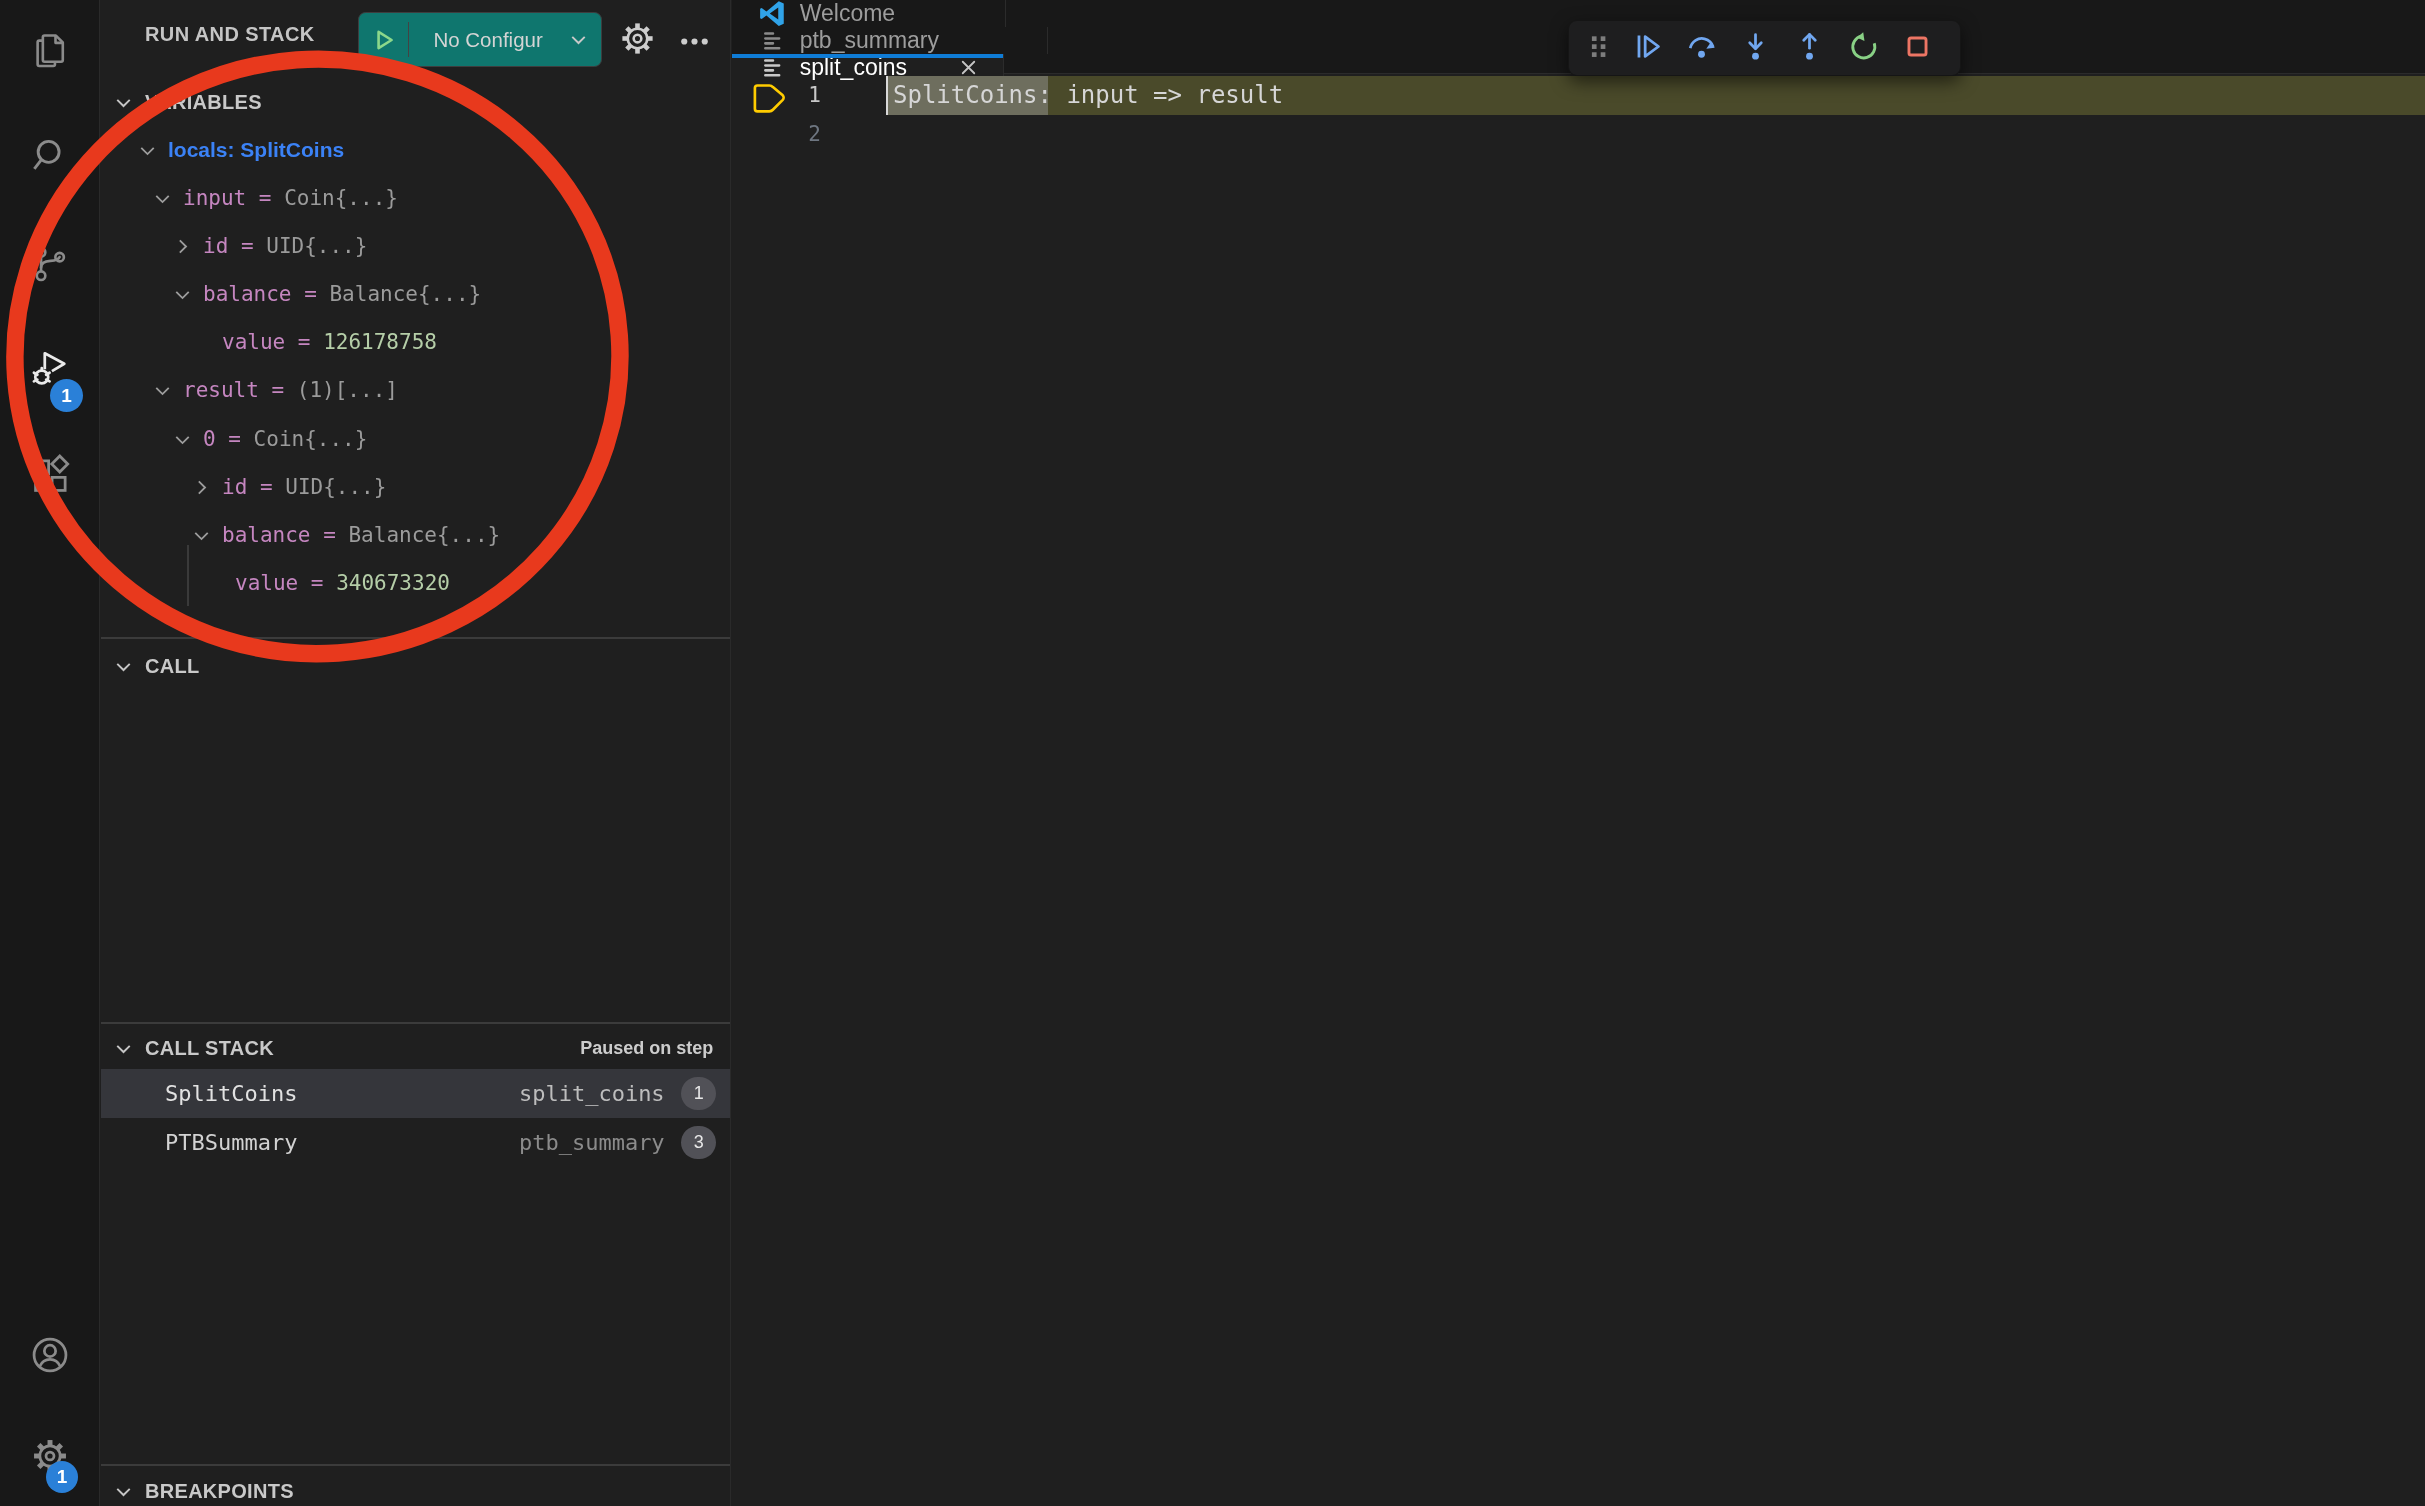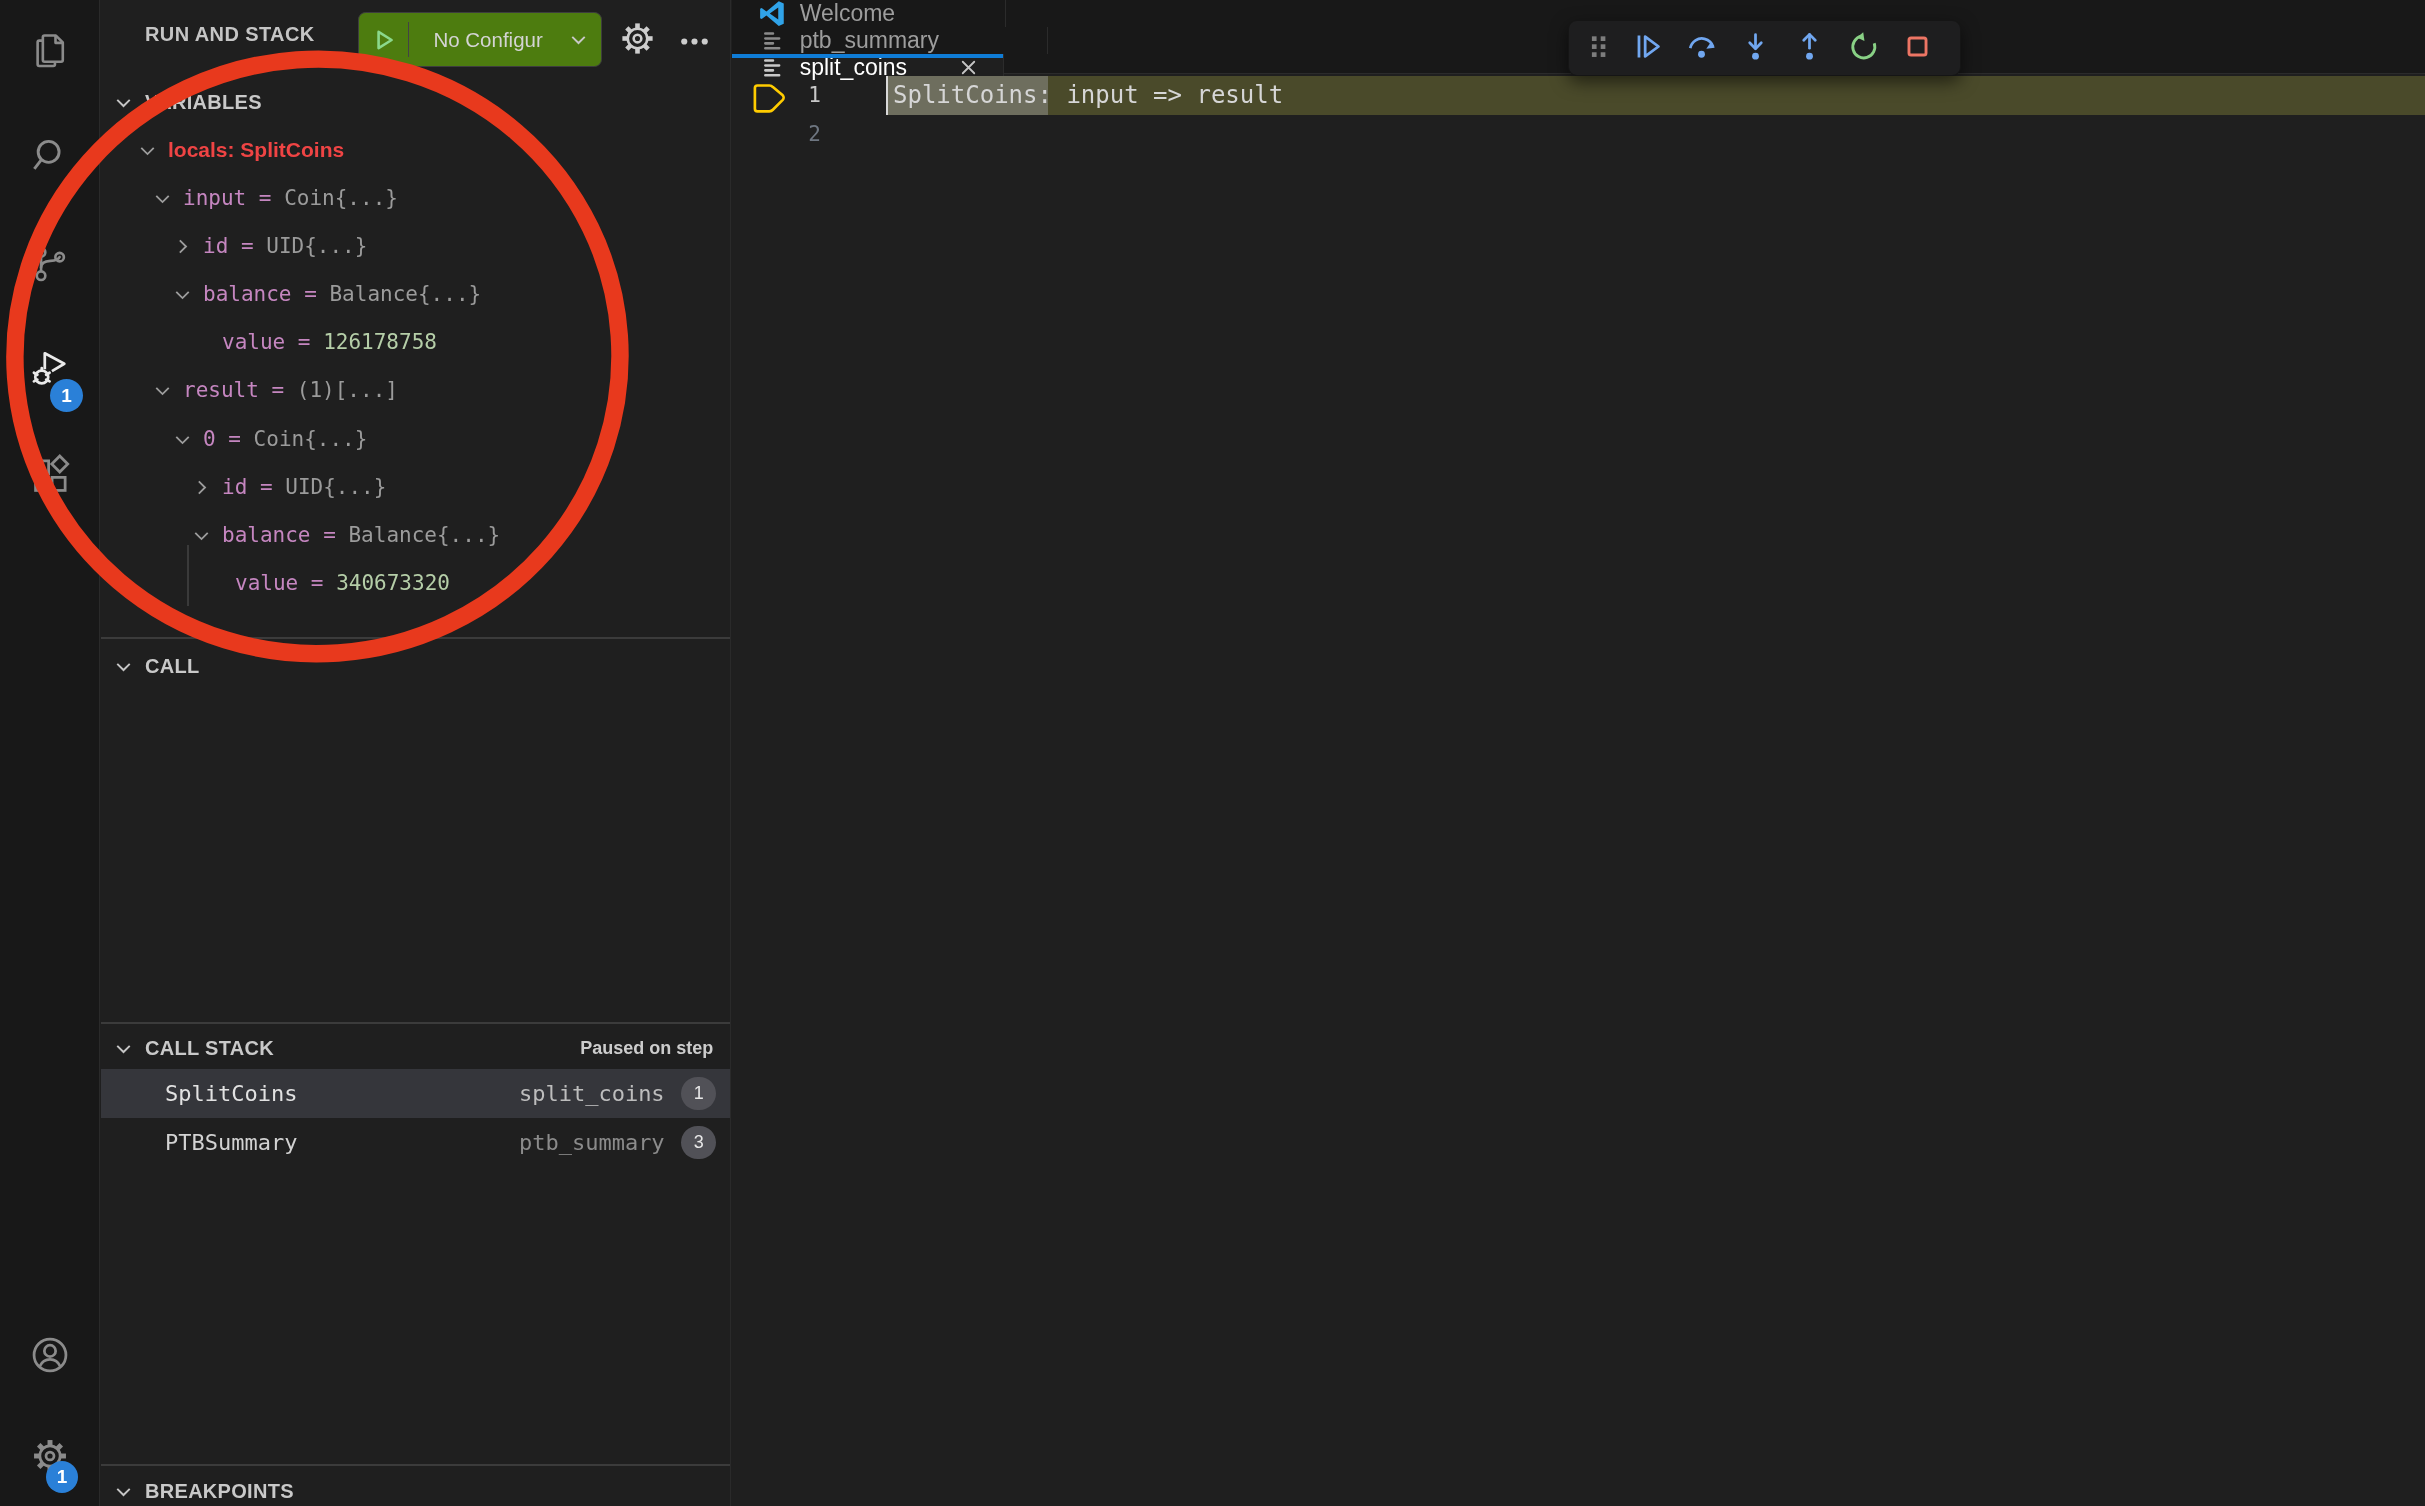--- a/index.html
+++ b/index.html
@@ -17,21 +17,21 @@
   .ab-badge{ position:absolute; border-radius:50%; background:#2a80d8; color:#fff;
              font-size:19px; font-weight:700; display:flex; align-items:center;
              justify-content:center; z-index:6; }
 
   
   .sidebar{ position:absolute; left:101px; top:0; width:630px; height:100%;
             background:#1f1f1f; border-right:0.8px solid #2a2a2a; }
   .sb-title{ position:absolute; left:44px; top:23px; font-size:20px; font-weight:600;
              color:#c5c5c5; letter-spacing:0.4px; white-space:nowrap; }
   .cfg-btn{ position:absolute; left:257px; top:12px; width:244px; height:55px;
-            background:#4d7c0f; border:0.8px solid #3d3d3e; border-radius:7.6px;
+            background:#0f766e; border:0.8px solid #3d3d3e; border-radius:7.6px;
             display:flex; align-items:center; cursor:pointer; }
   .cfg-play{ width:49px; display:flex; justify-content:center; color:#8bd88b; }
   .cfg-play svg{ width:26px; height:26px; }
   .cfg-sep{ width:0.8px; height:35px; background:#434344; }
   .cfg-label{ flex:1; text-align:center; font-size:20.5px; color:#d4d4d4; white-space:nowrap;
               overflow:hidden; }
   .cfg-chev{ color:#c8c8c8; margin-right:10.6px; display:flex; }
   .cfg-chev svg{ width:23px; height:23px; }
   .hdr-ico{ position:absolute; top:18px; color:#cdcdcd; cursor:pointer; }
   .hdr-ico svg{ width:41px; height:41px; }
@@ -47,21 +47,21 @@
 
   .tree{ position:absolute; left:0; top:127px; width:100%; }
   .trow{ position:absolute; left:0; width:100%; height:48px; display:block; cursor:pointer;
          font-family:"DejaVu Sans Mono",monospace; font-size:21px; }
   .trow .chev{ position:absolute; top:12px; width:23px; height:23px; color:#9d9d9d; }
   .trow .ttext{ position:absolute; top:10.6px; white-space:nowrap; }
   .tname{ color:#c586c0; }
   .teq{ color:#c586c0; }
   .tval-type{ color:#9b9b9b; }
   .tval-number{ color:#b5cea8; }
-  .tscope{ font-family:"Liberation Sans",sans-serif; font-weight:700; font-size:21px; color:#ef4444; }
+  .tscope{ font-family:"Liberation Sans",sans-serif; font-weight:700; font-size:21px; color:#3b82f6; }
   .indent-guide{ position:absolute; width:1.5px; background:#3a3a3a; }
 
   .frame-row{ position:absolute; left:0; width:100%; height:49px; display:flex;
               align-items:center; padding-left:64px; cursor:pointer;
               font-family:"DejaVu Sans Mono",monospace; }
   .frame-row.selected{ background:#35363b; }
   .frame-name{ font-size:22px; color:#e2e2e2; }
   .frame-row:not(.selected) .frame-name{ color:#d2d2d2; }
   .frame-spacer{ flex:1; }
   .frame-src{ font-size:22px; color:#bdbdbd; margin-right:16.7px; }

